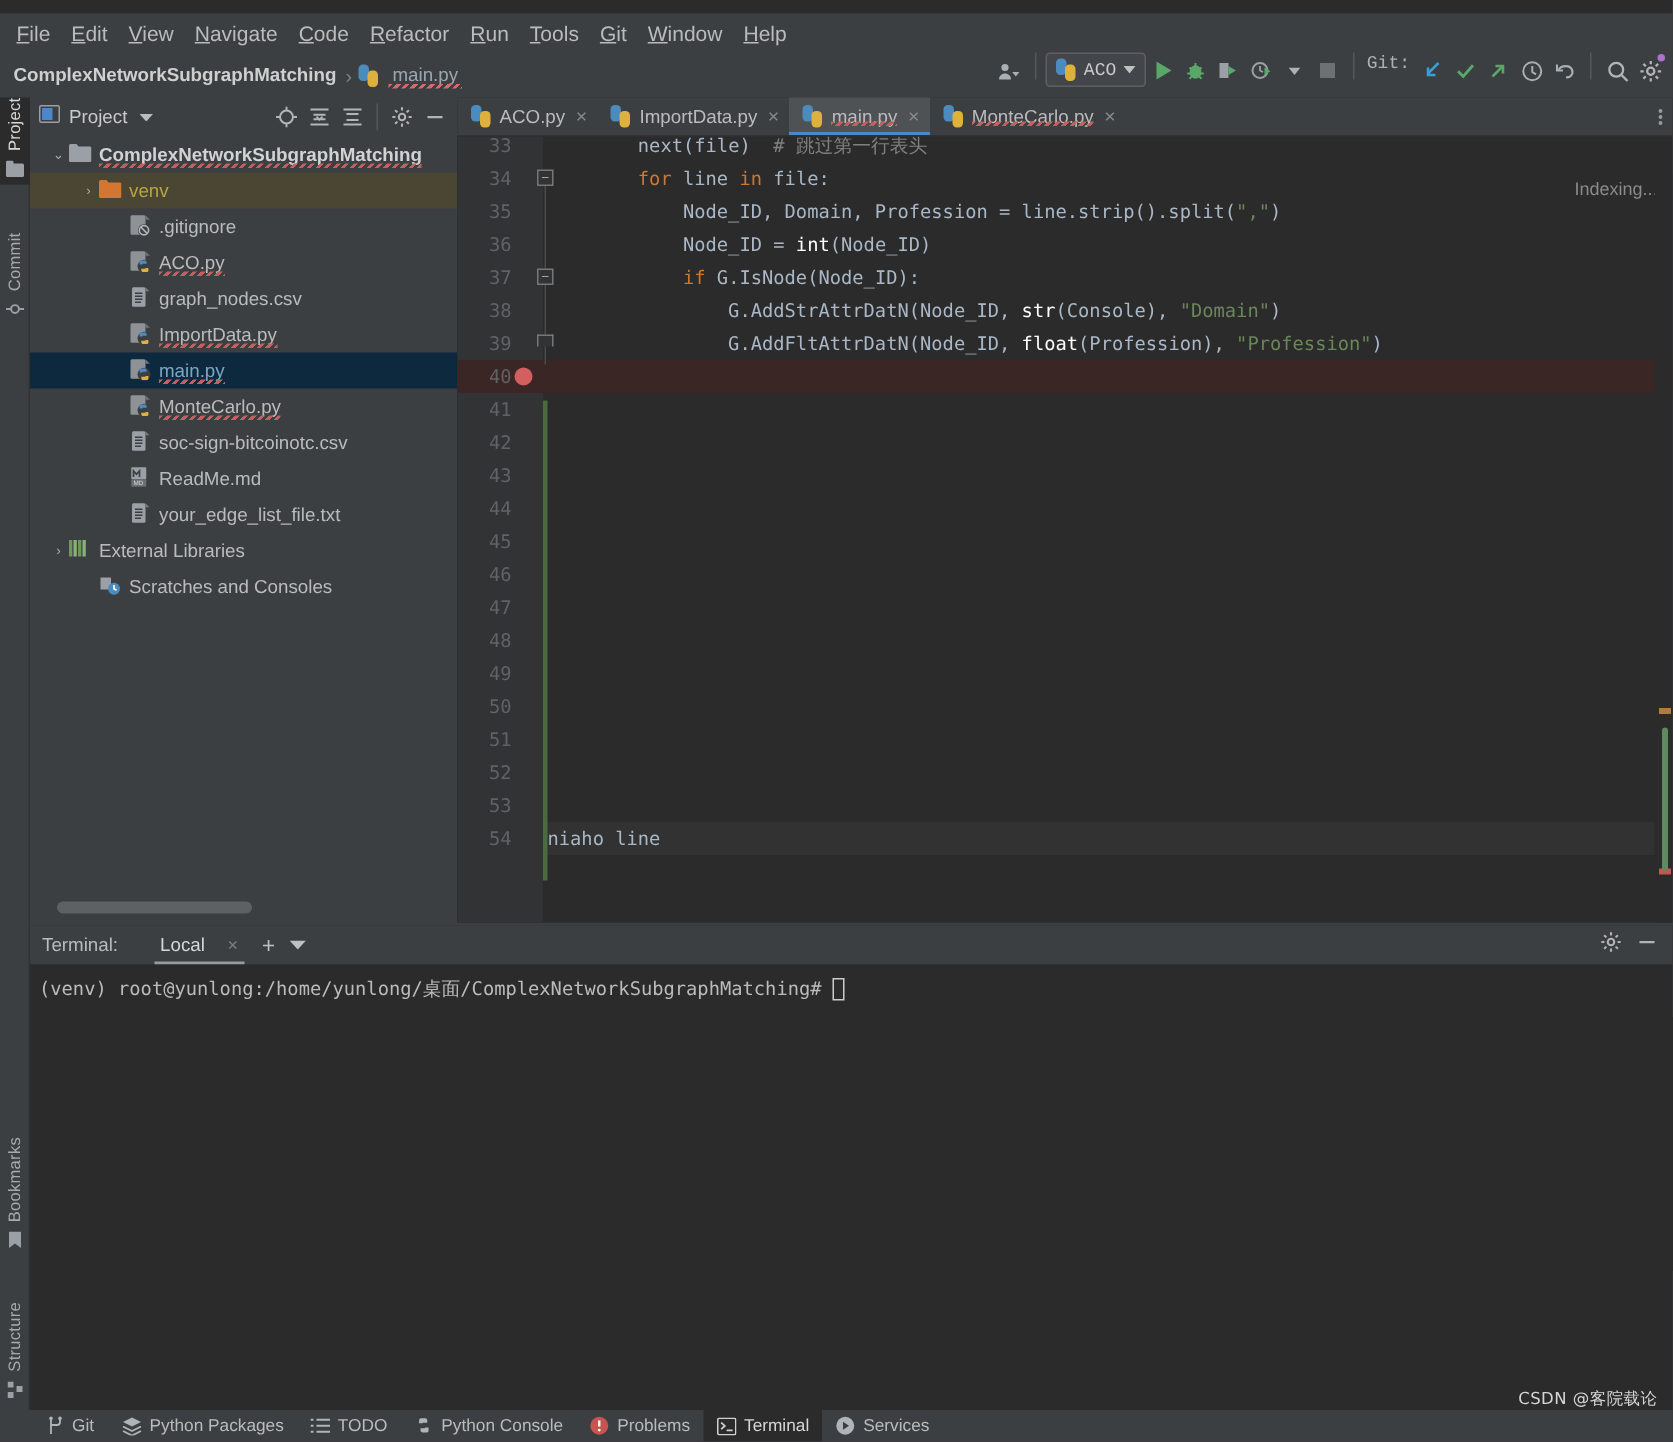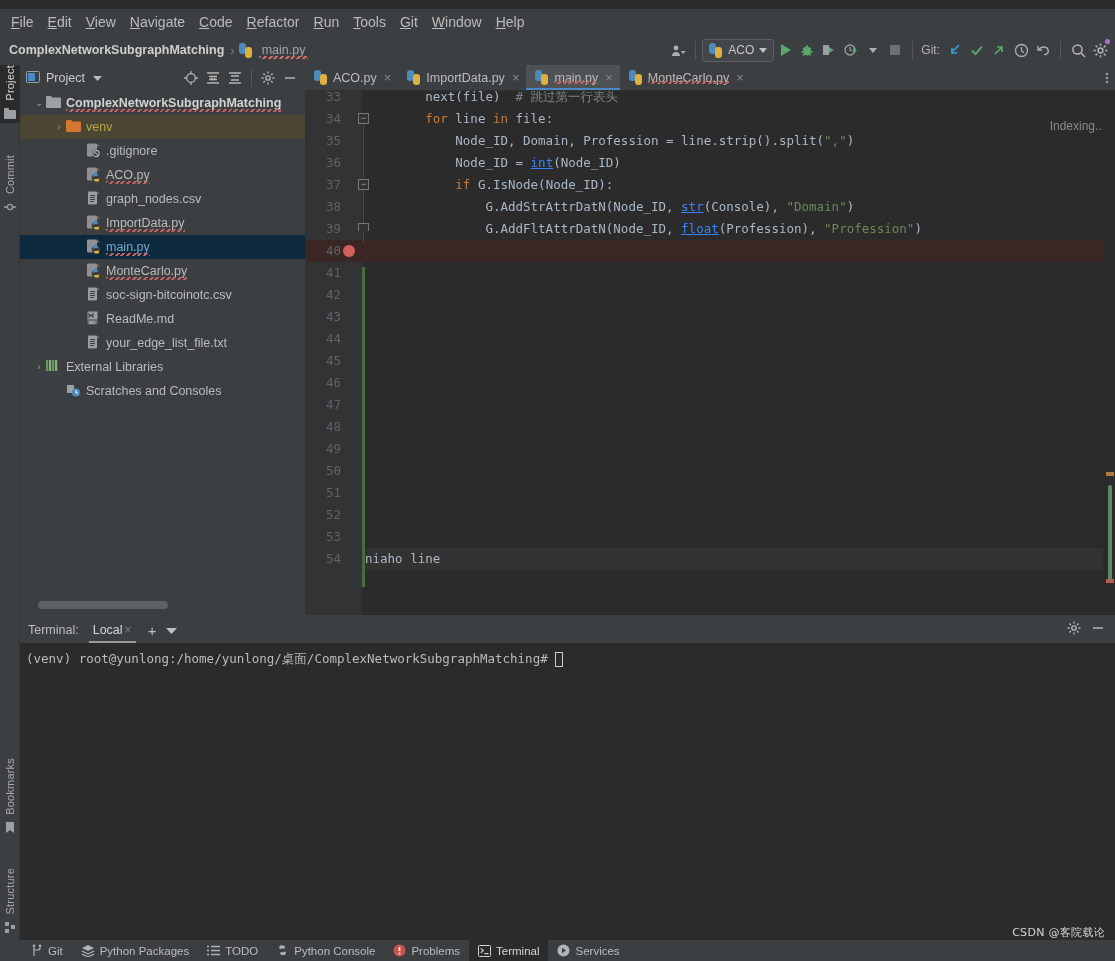--- a/index.html
+++ b/index.html
@@ -41,21 +41,21 @@
   .crumb.plain{ font-weight:bold; color:#cfcfcf; }
   .crumb.file{ font-weight:normal; color:#9aa7b0; position:relative;}
   .crumb.file .sq{
     position:absolute; left:0; right:0; bottom:0px; height:3px;
     background:repeating-linear-gradient(135deg,#d06c6c 0 2px,transparent 2px 4px);
   }
   .crumb-sep{ color:#808080; font-size:13px; padding:0 1px; }
 
   .navbar-right{
     position:absolute; right:4px; top:0; height:30px;
-    display:flex; align-items:center; gap:0px;
+    display:flex; align-items:flex-start; gap:0px;font-family:Liberation Mono, monospace;
   }
   .tbtn{
     height:24px; min-width:22px; display:flex; align-items:center;
     justify-content:center; padding:0 3px; cursor:default;
   }
   .vsep{ width:1px; height:18px; background:#555759; margin:0 6px; }
   .runcfg{
     height:23px; display:flex; align-items:center; gap:5px;
     border:1px solid #5e6060; border-radius:3px; padding:0 6px 0 5px;
     background:#42454a;
@@ -174,21 +174,21 @@
     position:absolute; left:57px; right:0; height:22px; background:#323232;
   }
   .fold{
     position:absolute; left:53px; width:11px; height:11px;
     border:1px solid #777; color:#aaa; font-size:9px; line-height:9px;
     text-align:center; background:#313335;
   }
   .fold.end{ border-bottom:none; height:8px; }
 
   .kw{ color:#cc7832; }
-  .bi{ color:#3b82f6;text-decoration:underline; }
+  .bi{ color:#ffffff; }
   .str{ color:#6a8759; }
   .cmt{ color:#808080; }
   .var{ color:#a9b7c6; }
   .txt-sq{ position:relative; }
   .txt-sq::after{
     content:""; position:absolute; left:0; right:0; bottom:1px; height:3px;
     background:repeating-linear-gradient(135deg,#c06060 0 2px,transparent 2px 4px);
   }
 
   .indexing{
@@ -205,22 +205,22 @@
 
   
   .terminal{
     position:absolute; left:20px; top:617px; right:0; bottom:21px; background:#2b2b2b;
   }
   .term-header{
     height:26px; background:#3c3f41; display:flex; align-items:center; padding-left:8px;
   }
   .term-label{ font-size:12.5px; color:#bbbbbb; }
   .term-tab{
-    margin-left:10px; font-size:12.5px; color:#d7d7d7; padding:2px 4px;
-    position:relative; display:flex; align-items:center; gap:2px;
+    margin-left:24px; font-size:12.5px; color:#d7d7d7; padding:2px 4px;
+    position:relative; display:flex; align-items:center; gap:15px;
   }
   .term-tab .u{ position:absolute; left:0; right:0; bottom:-4px; height:2px; background:#9a9a9a;}
   .term-tab .x{ color:#7d7d7d; font-size:12px; }
   .term-plus{ margin-left:12px; color:#c0c0c0; font-size:15px; }
   .term-chev{ margin-left:10px; color:#c0c0c0; font-size:10px; }
   .term-header-right{ margin-left:auto; display:flex; align-items:center; gap:10px; padding-right:10px;}
   .term-body{
     position:absolute; left:0; top:26px; right:0; bottom:0; background:#2b2b2b;
     padding:8px 0 0 6px;
   }

